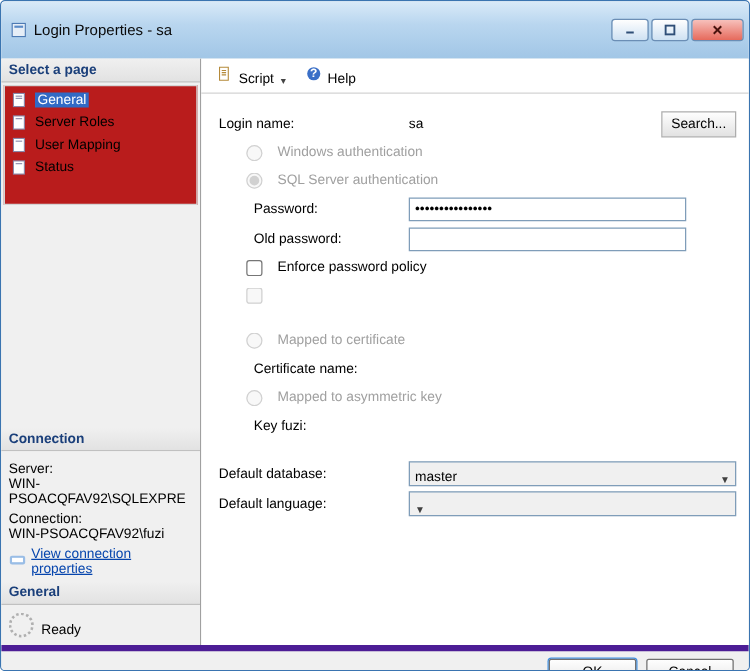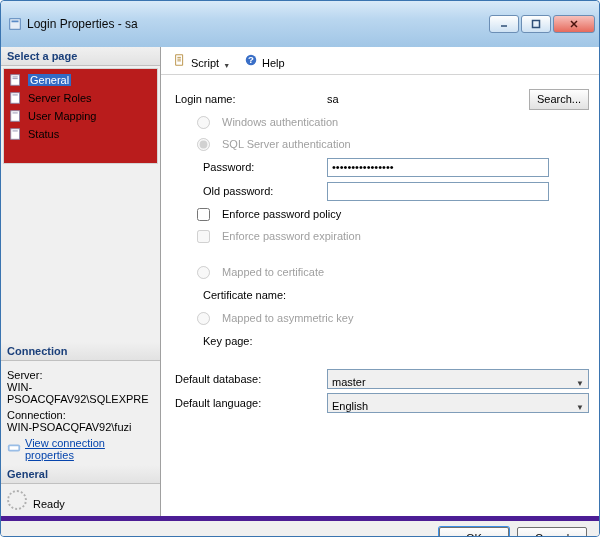--- a/index.html
+++ b/index.html
@@ -203,53 +203,51 @@
         <span class="lbl">Old password:</span>
         <input type="password" value="" style="">
       </div>
 
       <div class="form-row indent2">
         <input type="checkbox" class="chk" style="">
         <span>Enforce password policy</span>
       </div>
       <div class="form-row indent2">
         <input type="checkbox" class="chk" disabled="" style="">
-        <span class="disabled">Enforce password expiration</span>
       </div>
 
       <div class="gap"></div>
 
       <div class="form-row indent2">
         <input type="radio" class="radio" disabled="" style="">
         <span class="disabled">Mapped to certificate</span>
       </div>
       <div class="form-row indent">
         <span class="lbl">Certificate name:</span>
       </div>
       <div class="form-row indent2">
         <input type="radio" class="radio" disabled="" style="">
         <span class="disabled">Mapped to asymmetric key</span>
       </div>
       <div class="form-row indent">
-        <span class="lbl">Key page:</span>
+        <span class="lbl">Key fuzi:</span>
       </div>
 
       <div class="gap"></div>
 
       <div class="select-row">
         <span class="lbl">Default database:</span>
         <div class="select-box disabled-bg">
           <span class="sel-text">master</span>
           <span class="sel-arrow">▼</span>
         </div>
       </div>
       <div class="select-row">
         <span class="lbl">Default language:</span>
         <div class="select-box disabled-bg">
-          <span class="sel-text">English</span>
           <span class="sel-arrow">▼</span>
         </div>
       </div>
     </div>
   </div>
 </div>
 
 <div class="footer">
   <button class="dlg-btn primary">OK</button>
   <button class="dlg-btn">Cancel</button>

